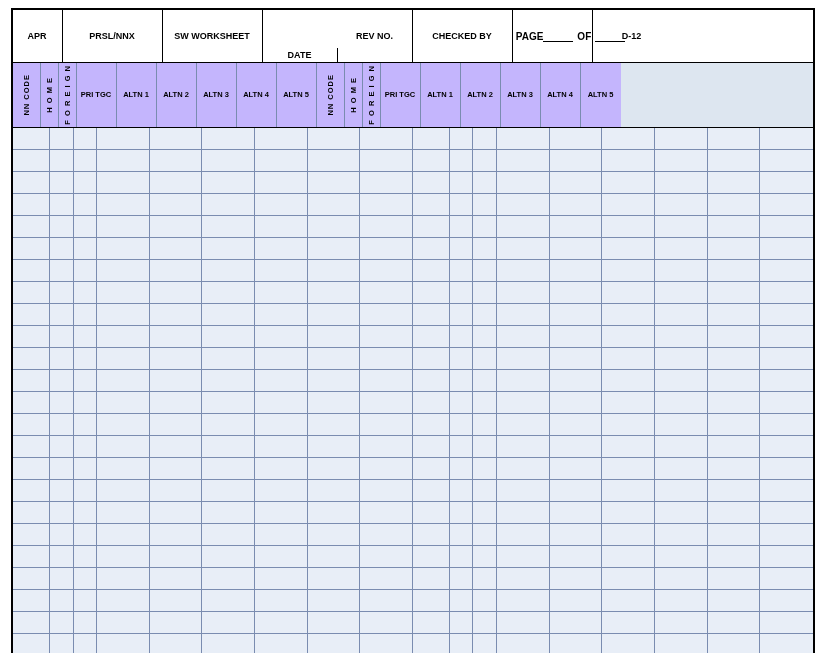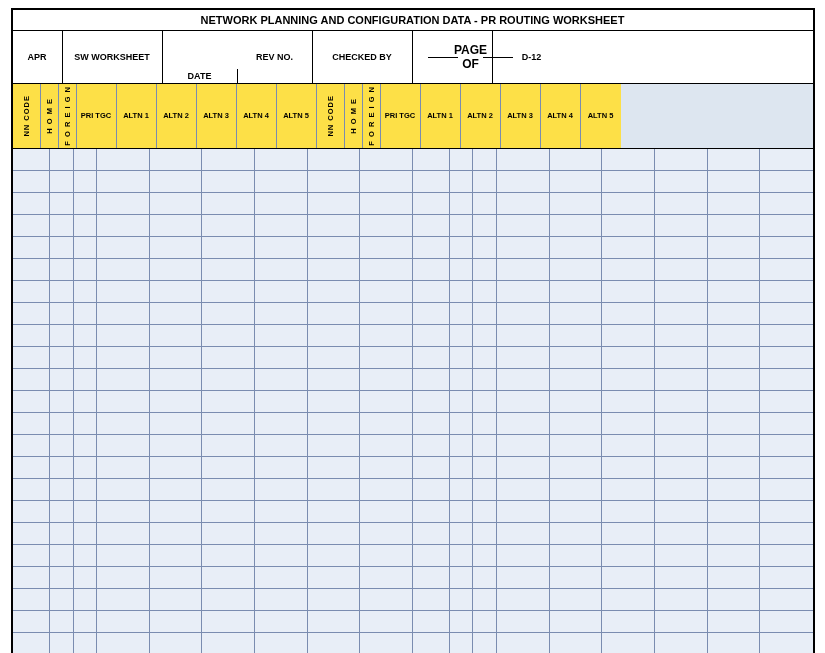--- a/index.html
+++ b/index.html
@@ -51,29 +51,29 @@
     .header-swloc { width: 100px; }
     .header-date { width: 75px; margin-top: 38px; }
     .header-revno { width: 75px; }
     .header-prepby { width: 100px; }
     .header-chkby { width: 100px; }
     .header-page { width: 80px; text-align: center; }
     .header-dcode { width: 55px; padding-left: 27px; }
 
     .page-of-row {
       display: flex;
-      font-size: 12px;
-      flex-direction: column;
+      font-size: 10px;
+      flex-direction: row;
       align-items: center;
       justify-content: center;
       padding-left: 37px;
     }
     .page-line {
       display: flex;
-      align-items: flex-start;
+      align-items: flex-end;
       gap: 4px;
     }
     .page-underline {
       display: inline-block;
       width: 30px;
       border-bottom: 1px solid #000;
     }
 
     .data-table {
       width: 100%;
@@ -107,21 +107,21 @@
     .data-table .c15 { width: 40px; }
     .data-table .c16 { width: 40px; }
     .data-table .c17 { width: 40px; }
     .data-table .c18 { width: 40px; }
     .col-headers-section {
       background: #dde6f0;
       display: flex;
       border-bottom: 1px solid #000;
     }
     .ch {
-      background: #fde047;
+      background: #c4b5fd;
       border-right: 1px solid #7a8cb0;
       font-size: 7.5px;
       font-weight: bold;
       text-align: center;
       display: flex;
       align-items: center;
       justify-content: center;
       padding: 2px 1px;
       min-height: 58px;
     }
@@ -131,24 +131,24 @@
       transform: rotate(180deg);
       letter-spacing: 1px;
     }
   </style>
 </head>
 <body>
 
 <div class="page-wrapper">
   <div class="form-container">
 
-    <div class="title-row">NETWORK PLANNING AND CONFIGURATION DATA - PR ROUTING WORKSHEET</div>
 
     <div class="header-row">
       <div class="header-cell header-apr">APR</div>
+      <div class="header-cell header-prslnnx">PRSL/NNX</div>
       <div class="header-cell header-swloc">SW WORKSHEET</div>
       <div class="header-cell header-date">DATE</div>
       <div class="header-cell header-revno">REV NO.</div>
       <div class="header-cell header-chkby">CHECKED BY</div>
       <div class="header-cell header-page">
         <div class="page-of-row">
           <div>PAGE</div>
           <div class="page-line">
             <span class="page-underline"></span>
             <span>OF</span>

